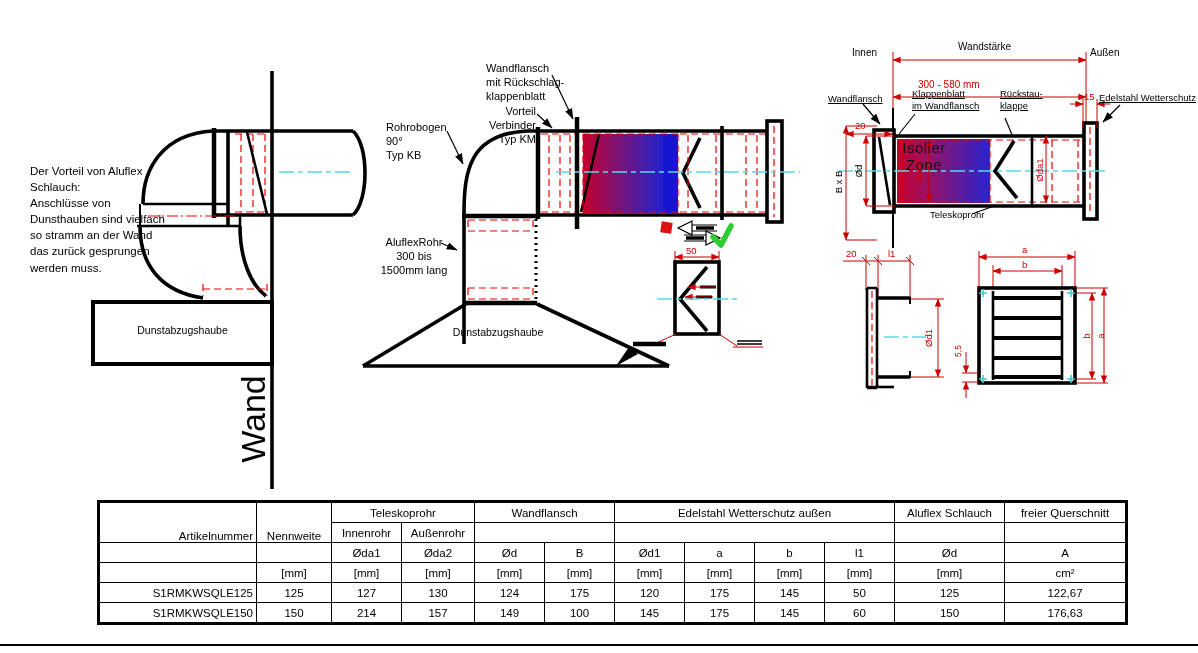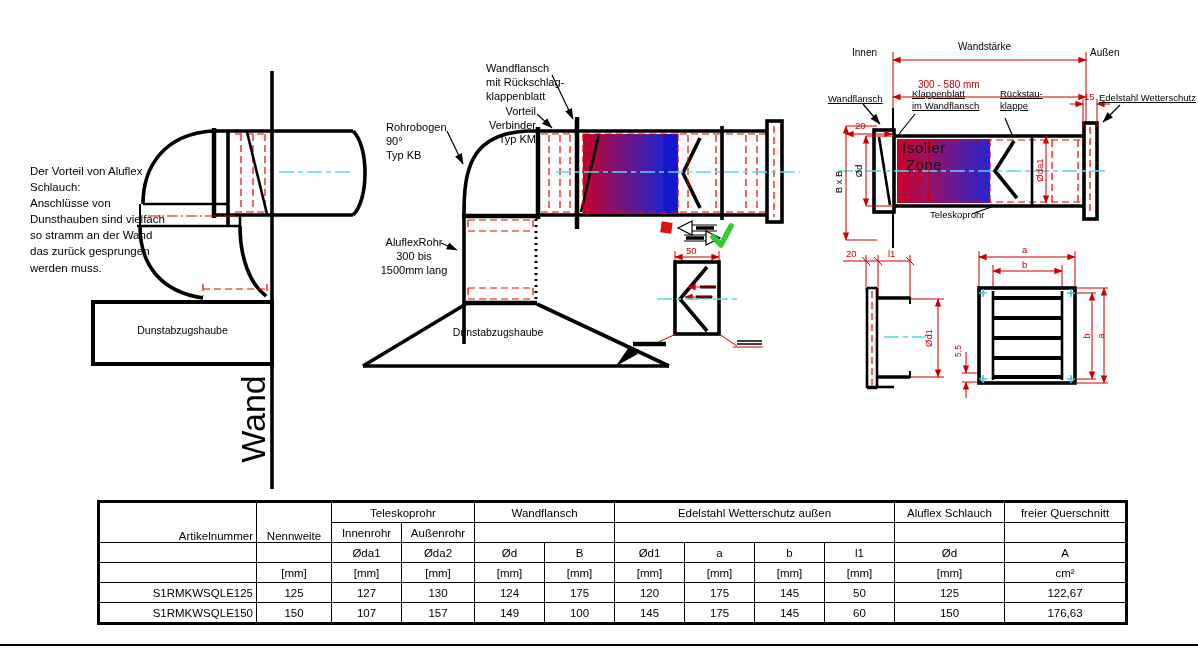--- a/index.html
+++ b/index.html
@@ -336,21 +336,21 @@
     <td>120</td>
     <td>175</td>
     <td>145</td>
     <td>50</td>
     <td>125</td>
     <td>122,67</td>
   </tr>
   <tr>
     <td class="al">S1RMKWSQLE150</td>
     <td>150</td>
-    <td>107</td>
+    <td>214</td>
     <td>157</td>
     <td>149</td>
     <td>100</td>
     <td>145</td>
     <td>175</td>
     <td>145</td>
     <td>60</td>
     <td>150</td>
     <td>176,63</td>
   </tr>

